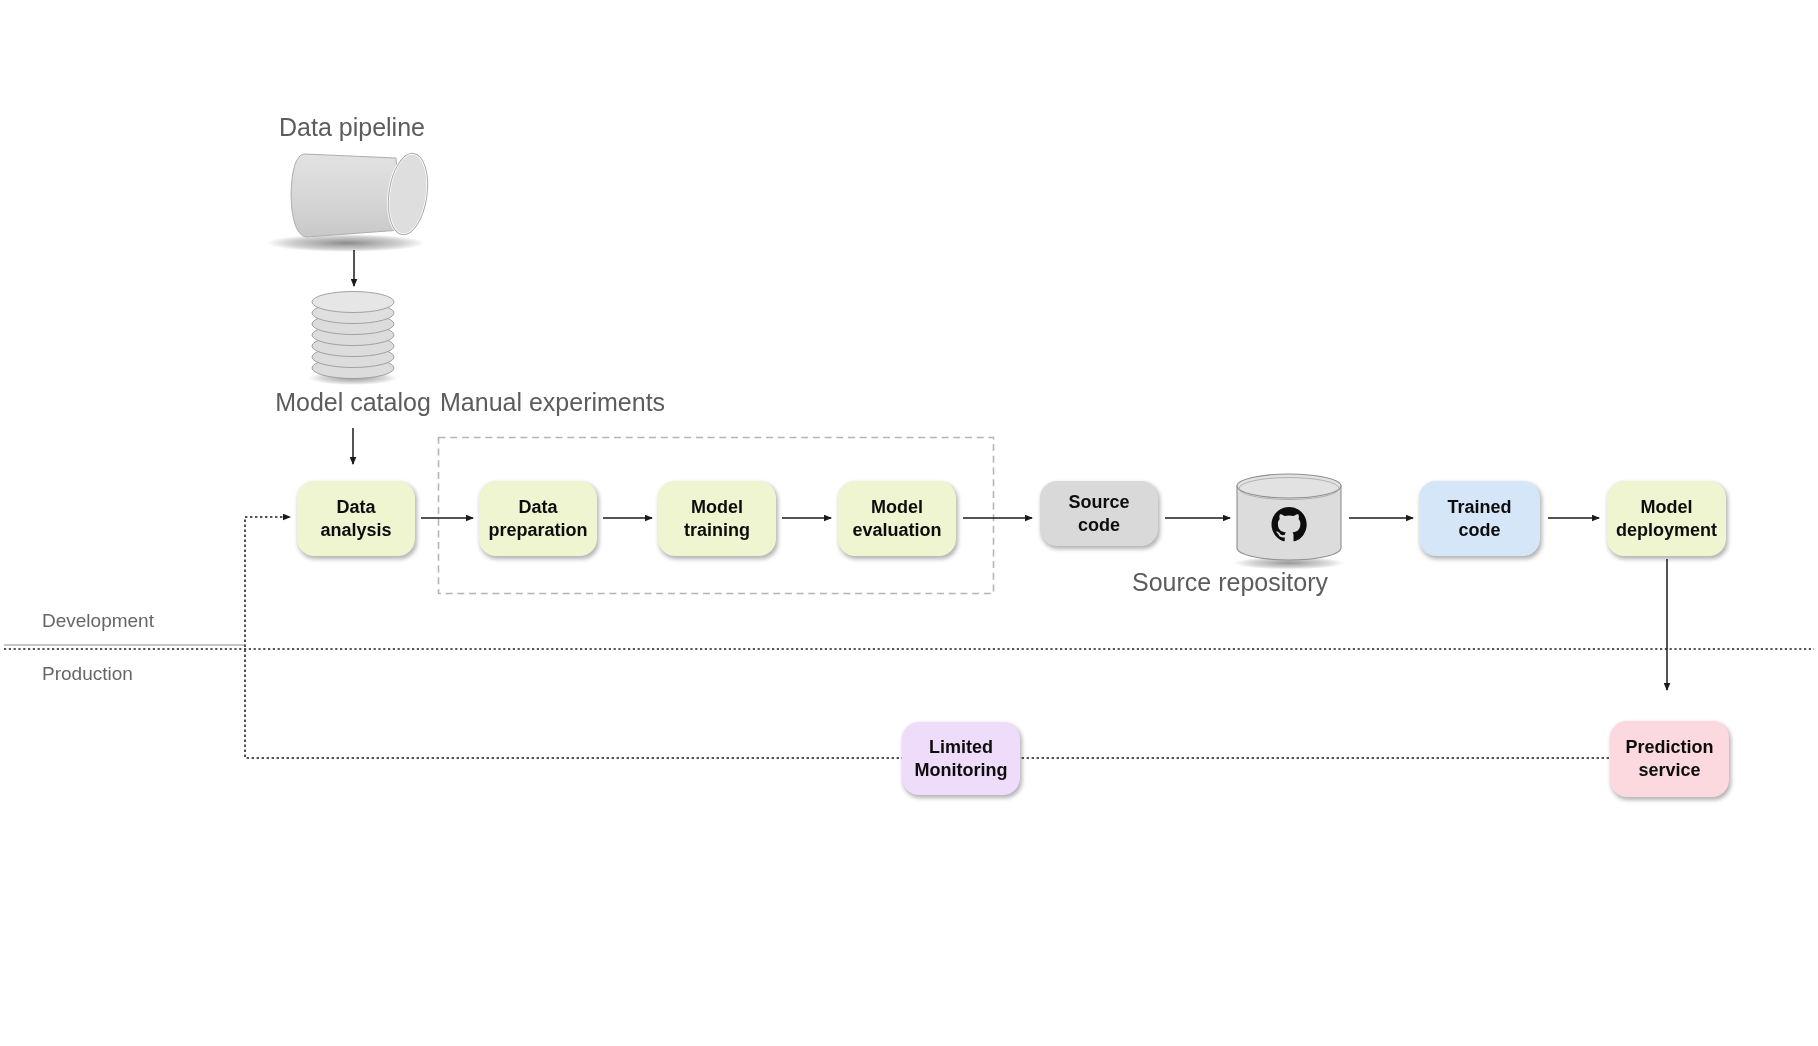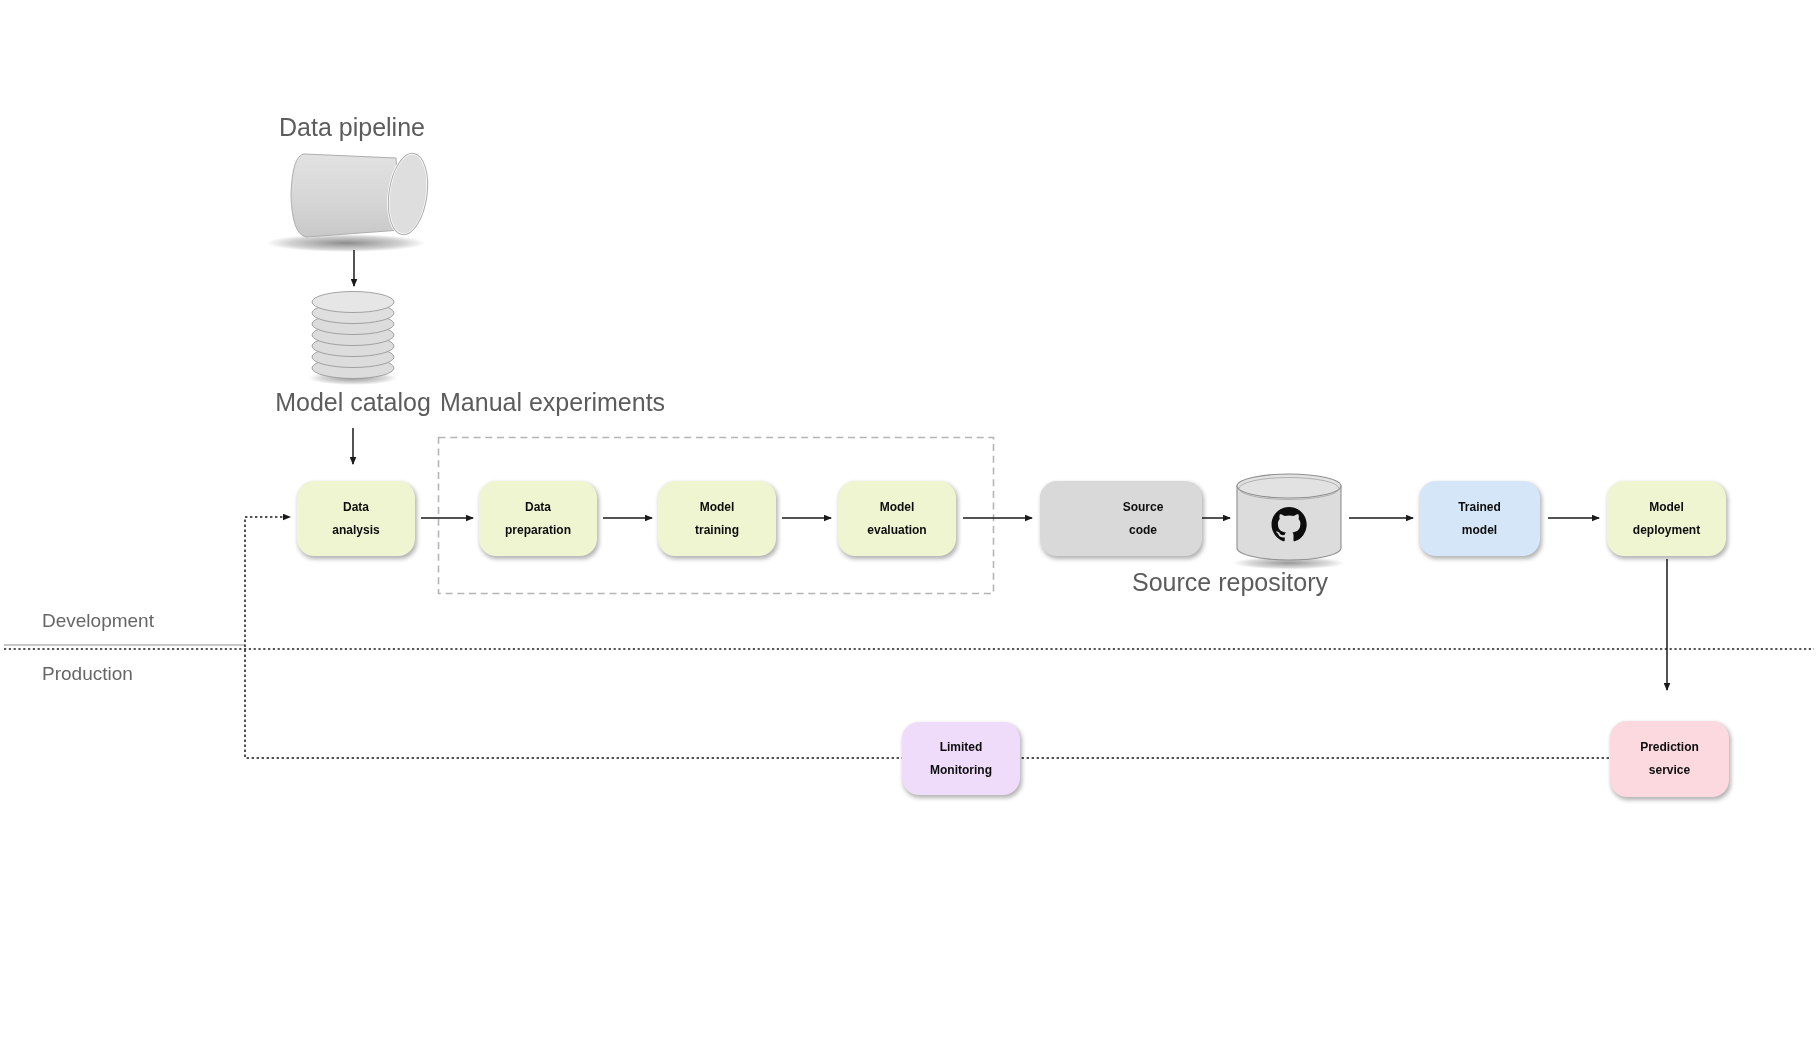--- a/index.html
+++ b/index.html
@@ -9,33 +9,33 @@
   }
   svg.layer { position:absolute; left:0; top:0; z-index:1; }
   .icon-wrap { position:absolute; z-index:2; }
   .node {
     position:absolute; z-index:3; border-radius:17px;
     display:flex; align-items:center; justify-content:center;
     box-shadow:1.5px 2.5px 4px rgba(0,0,0,0.30);
   }
   .node span {
     width:100%; text-align:center; white-space:pre-line;
-    font-weight:bold; font-size:12px; line-height:23px; color:#0d0d0d;
+    font-weight:bold; font-size:18px; line-height:23px; color:#0d0d0d;
   }
   .glabel {
     position:absolute; z-index:3; color:#5c5c5c; font-size:25px; line-height:25px;
   }
   .glabel.centered { text-align:center; }
   .zone-label { font-size:19px; line-height:30px; color:#666666; }
   
   #n-data-analysis     { left:297px;  top:481px; width:118px; height:75px; }
   #n-data-preparation  { left:479px;  top:481px; width:118px; height:75px; }
   #n-model-training    { left:658px;  top:481px; width:118px; height:75px; }
   #n-model-evaluation  { left:838px;  top:481px; width:118px; height:75px; }
-  #n-source-code       { left:1040px; top:481px; width:118px; height:75px;padding-left:44px; }
+  #n-source-code       { left:1040px; top:481px; width:118px; height:65px; }
   #n-trained-model     { left:1419px; top:481px; width:121px; height:75px; }
   #n-model-deployment  { left:1607px; top:481px; width:119px; height:75px; }
   #n-limited-monitoring{ left:902px;  top:722px; width:118px; height:73px; }
   #n-prediction-service{ left:1610px; top:721px; width:119px; height:76px; }
   
   #l-data-pipeline      { left:252px;  top:115px; width:200px; }
   #l-data-catalog       { left:253px;  top:390px; width:200px; }
   #l-manual-experiments { left:440px;  top:390px; }
   #l-source-repository  { left:1130px; top:570px; width:200px; }
   #l-development        { left:42px;   top:606px; }
@@ -159,21 +159,21 @@
   <div class="node" id="n-model-evaluation" style="background: rgb(239, 245, 209);">
     <span>Model
 evaluation</span>
   </div>
   <div class="node" id="n-source-code" style="background: rgb(217, 217, 217);">
     <span>Source
 code</span>
   </div>
   <div class="node" id="n-trained-model" style="background: rgb(212, 230, 247);">
     <span>Trained
-model</span>
+code</span>
   </div>
   <div class="node" id="n-model-deployment" style="background: rgb(239, 245, 209);">
     <span>Model
 deployment</span>
   </div>
   <div class="node" id="n-limited-monitoring" style="background: rgb(239, 220, 250);">
     <span>Limited
 Monitoring</span>
   </div>
   <div class="node" id="n-prediction-service" style="background: rgb(251, 217, 223);">

